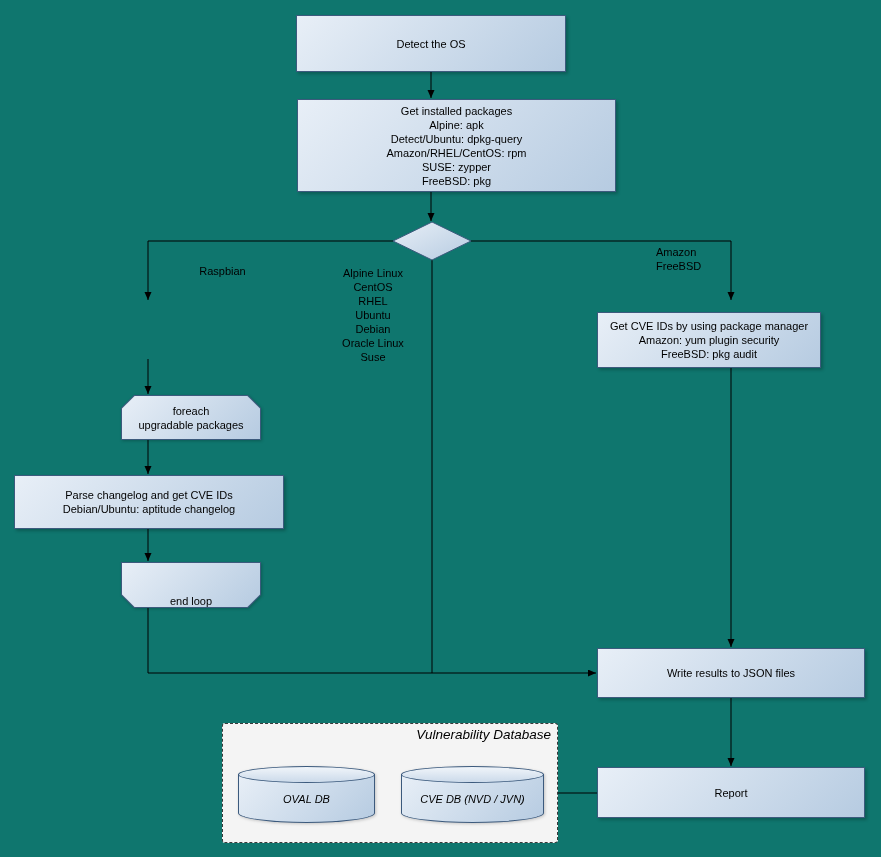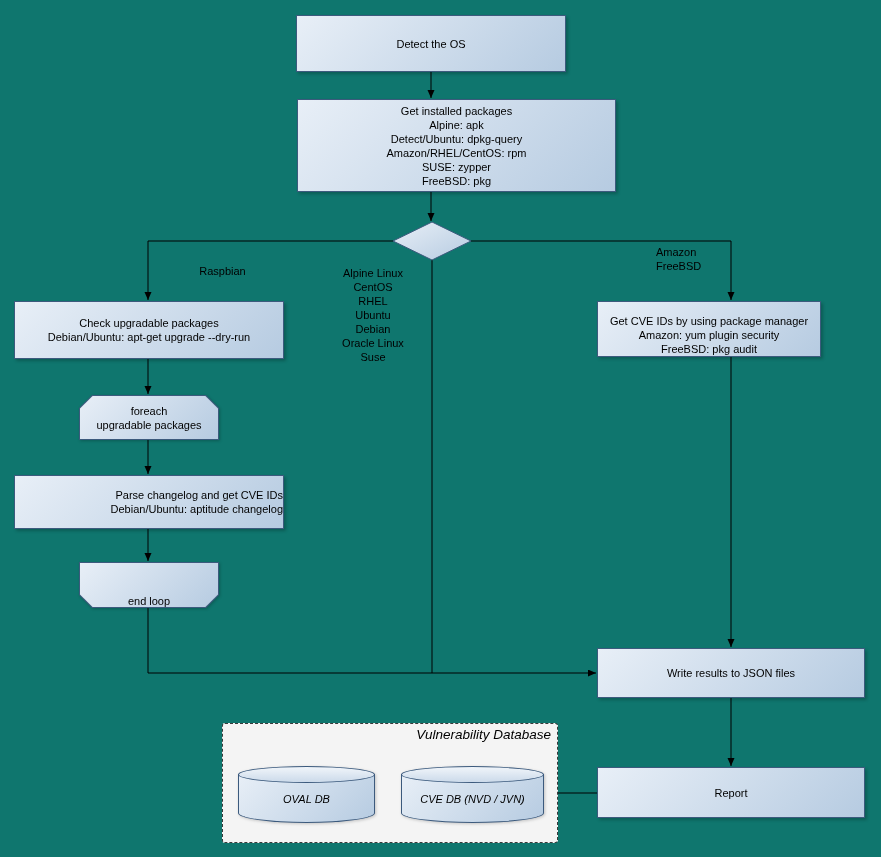--- a/index.html
+++ b/index.html
@@ -58,20 +58,21 @@
   .loop {
     position: absolute;
     display: flex;
     flex-direction: column;
     justify-content: center;
     align-items: center;
     text-align: center;
     font-size: 11px;
     line-height: 14px;
     filter: drop-shadow(1.5px 1.5px 1.5px rgba(0,0,0,0.22));
+    margin-left: 42px;
   }
   .loop-bg { position: absolute; inset: 0; background: var(--node-border, #3c5a7d); }
   .loop-fg { position: absolute; inset: 1px; background: linear-gradient(135deg, var(--node-fill-light, #e8eff7), var(--node-fill-dark, #b6cbe1)); }
   .cut-top .loop-bg { clip-path: polygon(13px 0, calc(100% - 13px) 0, 100% 13px, 100% 100%, 0 100%, 0 13px); }
   .cut-top .loop-fg { clip-path: polygon(12.6px 0, calc(100% - 12.6px) 0, 100% 12.6px, 100% 100%, 0 100%, 0 12.6px); }
   .cut-bottom .loop-bg { clip-path: polygon(0 0, 100% 0, 100% calc(100% - 13px), calc(100% - 13px) 100%, 13px 100%, 0 calc(100% - 13px)); }
   .cut-bottom .loop-fg { clip-path: polygon(0 0, 100% 0, 100% calc(100% - 12.6px), calc(100% - 12.6px) 100%, 12.6px 100%, 0 calc(100% - 12.6px)); }
   .loop-text { position: relative; z-index: 1; }
 
   
@@ -173,44 +174,40 @@
     <div class="tline">Debian</div>
     <div class="tline">Oracle Linux</div>
     <div class="tline">Suse</div>
   </div>
 
   <div class="label" style="left:656px; top:245px;">
     <div class="tline">Amazon</div>
     <div class="tline">FreeBSD</div>
   </div>
 
-  <div class="node" style="left:14px; top:301px; width:270px; height:58px;">
-    <div class="tline">Check upgradable packages</div>
-    <div class="tline">Debian/Ubuntu: apt-get upgrade --dry-run</div>
-  </div>
 
   <div class="loop cut-top" style="left:79px; top:395px; width:140px; height:45px;">
     <div class="loop-bg"></div>
     <div class="loop-fg"></div>
     <div class="loop-text">foreach</div>
     <div class="loop-text">upgradable packages</div>
   </div>
 
-  <div class="node" style="left:14px; top:475px; width:270px; height:54px;align-items:flex-end;">
+  <div class="node" style="left:14px; top:475px; width:270px; height:54px;">
     <div class="tline">Parse changelog and get CVE IDs</div>
     <div class="tline">Debian/Ubuntu: aptitude changelog</div>
   </div>
 
   <div class="loop cut-bottom" style="left:79px; top:562px; width:140px; height:46px;justify-content:flex-end;">
     <div class="loop-bg"></div>
     <div class="loop-fg"></div>
     <div class="loop-text">end loop</div>
   </div>
 
-  <div class="node" style="left:597px; top:301px; width:224px; height:56px;justify-content:flex-end;">
+  <div class="node" style="left:597px; top:312px; width:224px; height:56px;">
     <div class="tline">Get CVE IDs by using package manager</div>
     <div class="tline">Amazon: yum plugin security</div>
     <div class="tline">FreeBSD: pkg audit</div>
   </div>
 
   <div class="node" style="left:597px; top:648px; width:268px; height:50px;">
     <div class="tline">Write results to JSON files</div>
   </div>
 
   <div class="node" style="left:597px; top:767px; width:268px; height:51px;">

